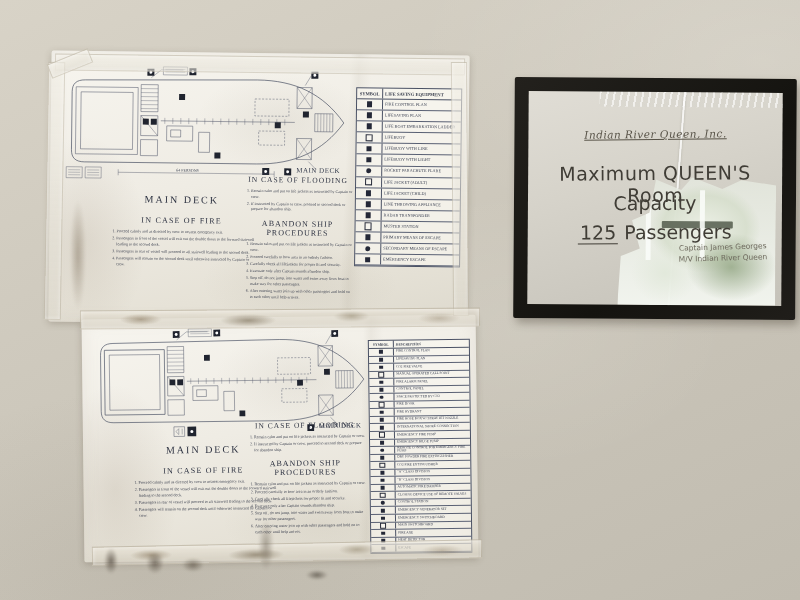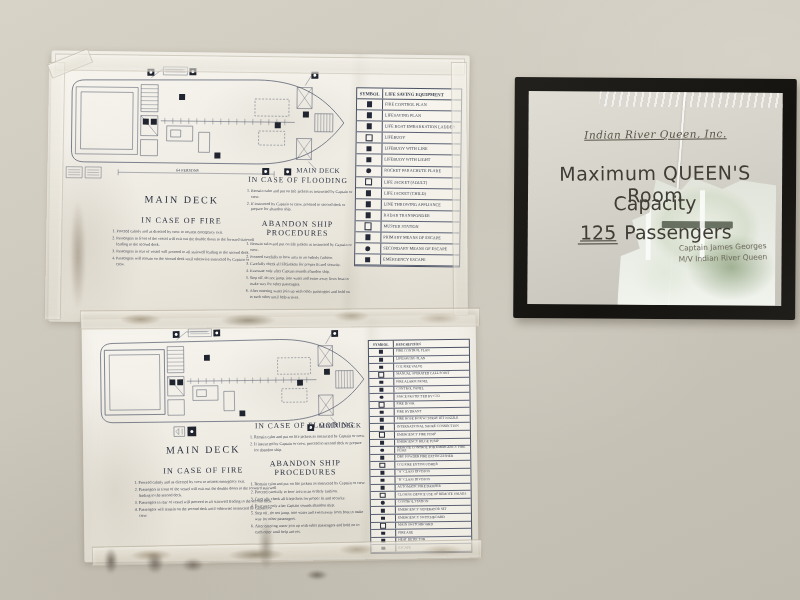--- a/index.html
+++ b/index.html
@@ -82,21 +82,21 @@
       radial-gradient(ellipse 45px 40px at 30% 75%, rgba(225,232,218,.9), transparent 75%),
       radial-gradient(ellipse 70px 55px at 55% 40%, rgba(236,240,230,.95), rgba(210,219,199,.7) 60%, transparent 80%),
       linear-gradient(180deg, rgba(228,232,222,.85), rgba(243,246,240,.95));}
   .reflection .dark-bar{position:absolute;left:28%;top:34%;width:45%;height:7px;background:#4a5344;border-radius:1px;opacity:.8;}
   .reflection .post{position:absolute;top:10%;width:5px;height:55%;background:rgba(250,252,248,.9);}
   .frame-text{position:absolute;width:100%;text-align:center;color:#4a463e;}
   .company{top:36px;font:italic 10.5px "DejaVu Serif",serif;letter-spacing:.5px;color:#595449;text-decoration:underline;transform:rotate(-1deg);}
   .cap-line1{top:70px;font:19px "DejaVu Sans",sans-serif;letter-spacing:.5px;color:#403d36;transform:rotate(-.8deg);}
   .cap-line2{top:100px;font:19px "DejaVu Sans",sans-serif;color:#403d36;transform:rotate(-.8deg);}
   .cap-line3{top:129px;font:19px "DejaVu Sans",sans-serif;color:#403d36;transform:rotate(-.8deg);}
-  .cap-num{border-bottom:1.6px solid #403d36;padding:0 2px;text-decoration:underline;}
+  .cap-num{border-bottom:1.6px solid #403d36;padding:0 2px;}
   .signature{position:absolute;right:14px;bottom:42px;text-align:center;font:7.5px "DejaVu Sans",sans-serif;
     color:#6e6a5e;transform:rotate(-2deg);line-height:1.5;}
   svg text{font-family:"Liberation Serif",serif;fill:#333a4c;}
 </style>
 </head>
 <body>
 
 <div id="scene">
   <div class="wall-shade"></div>
 

